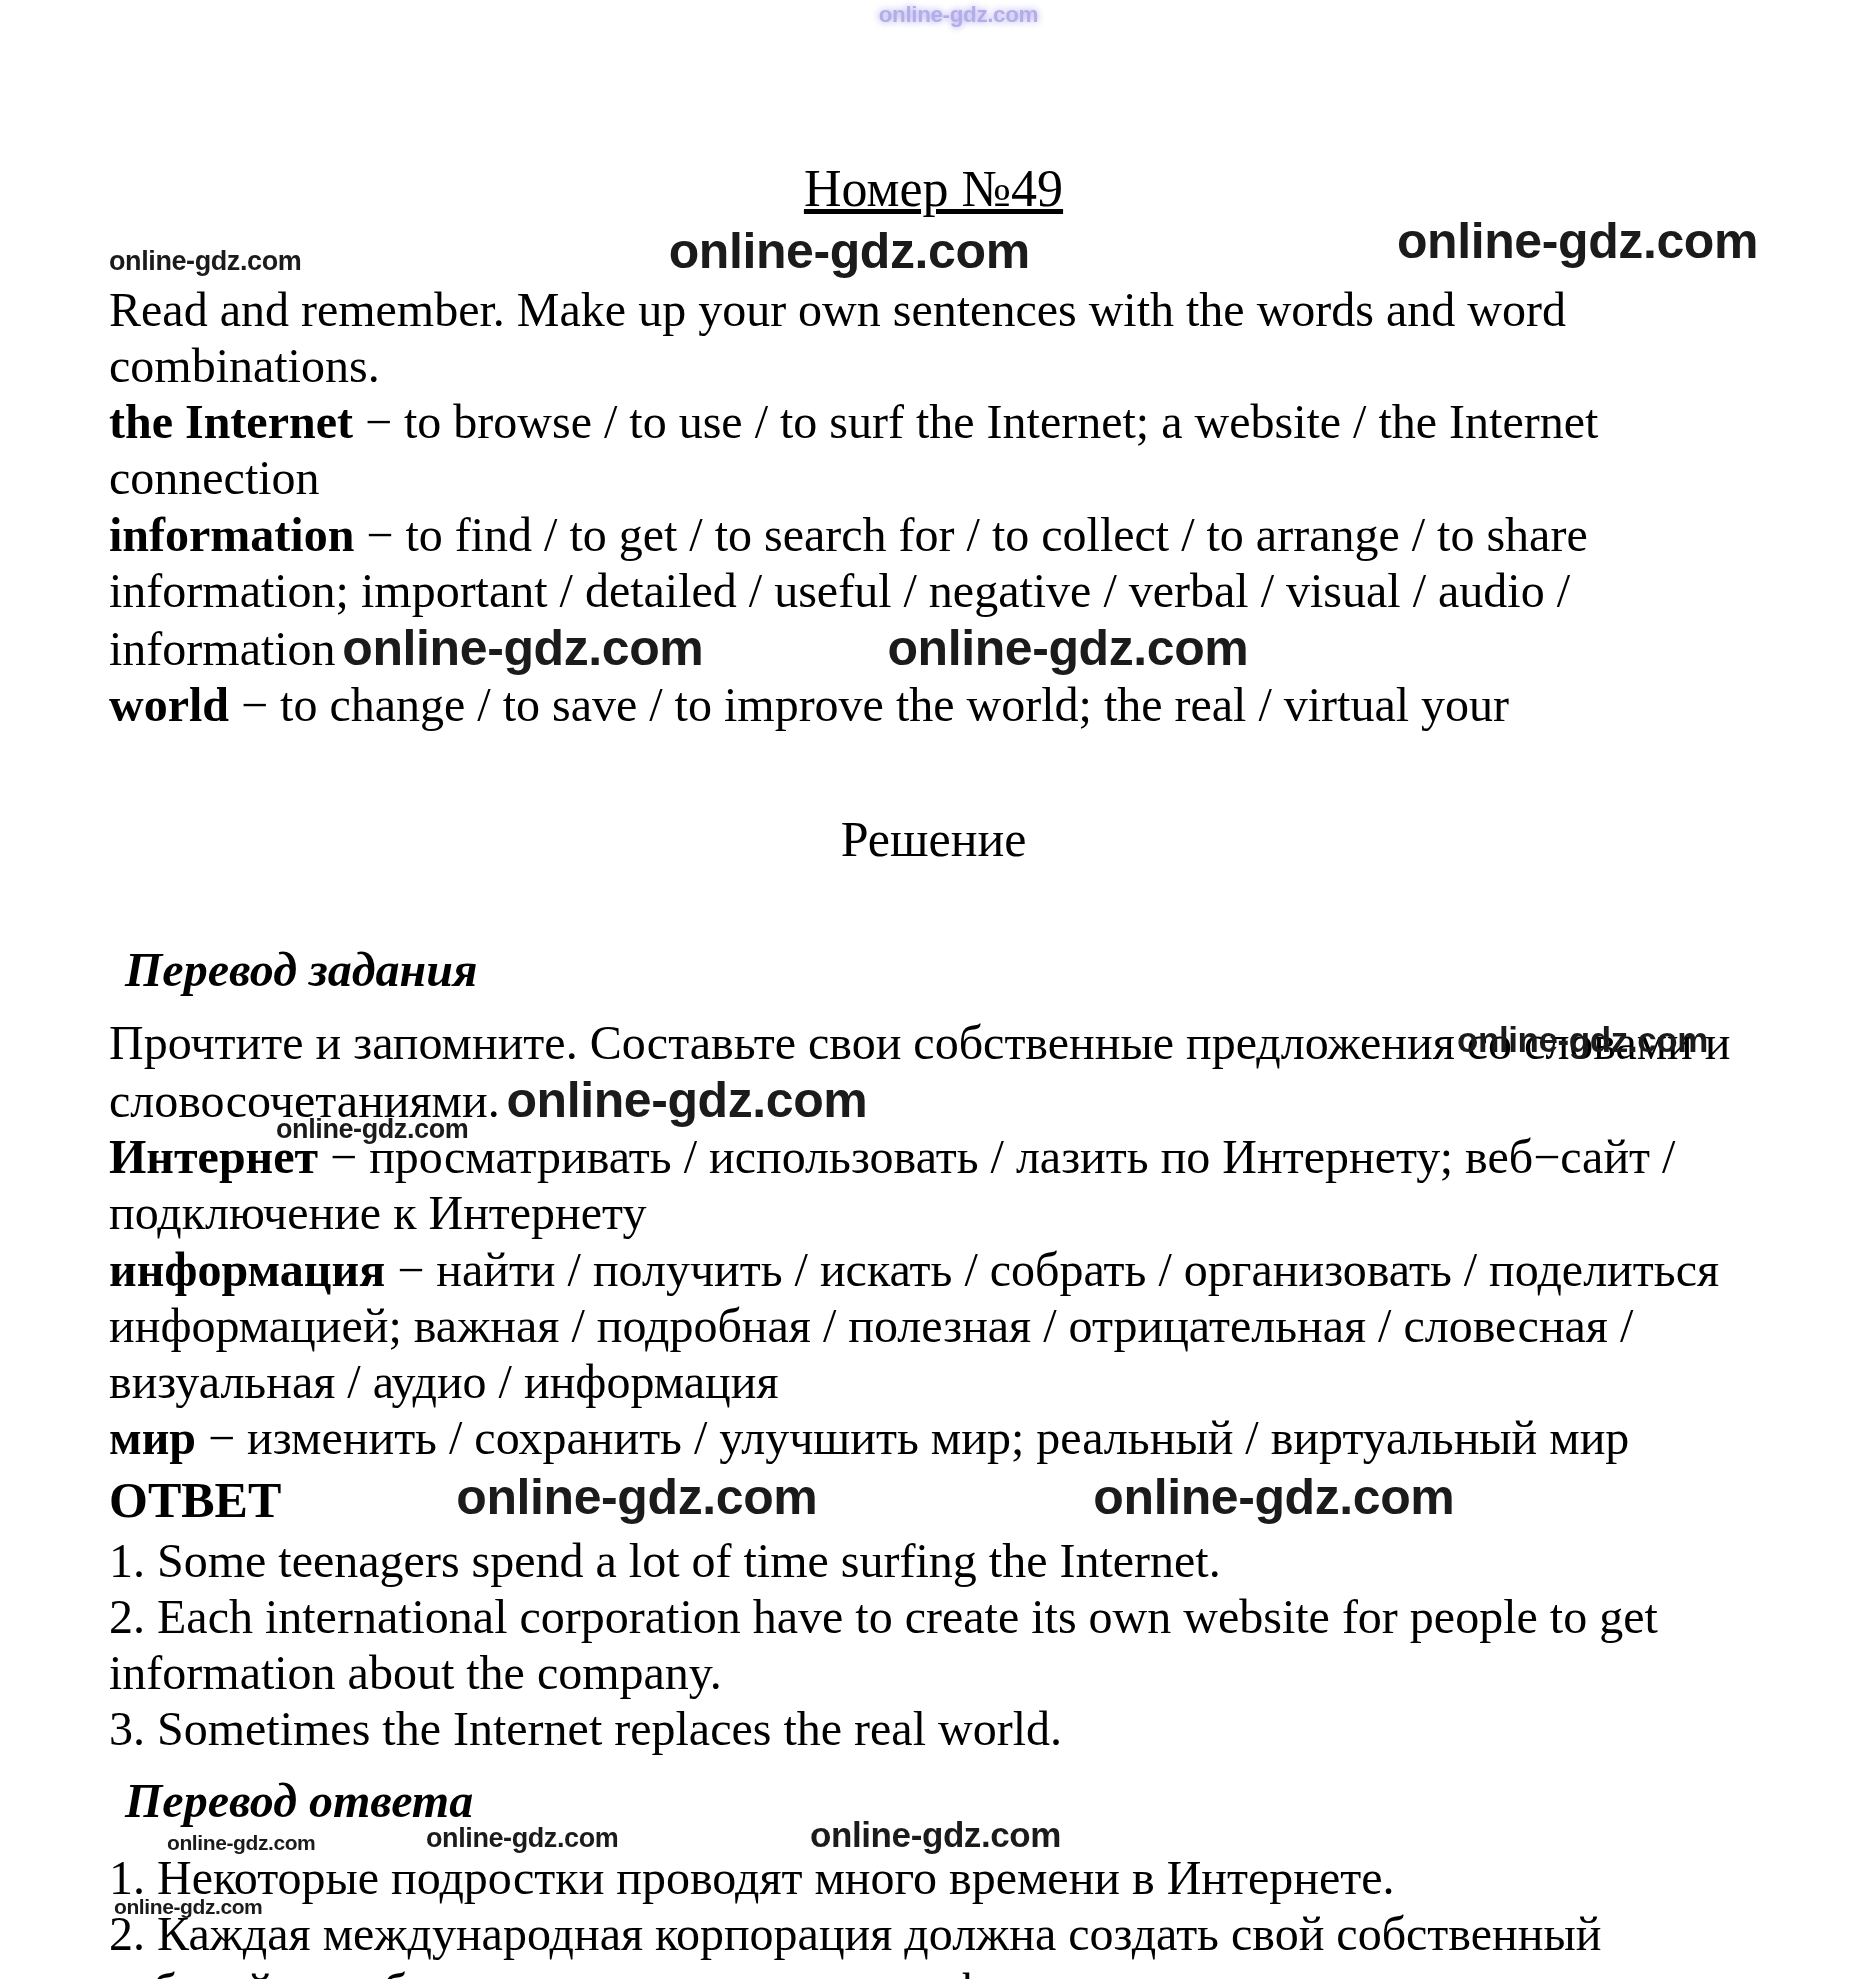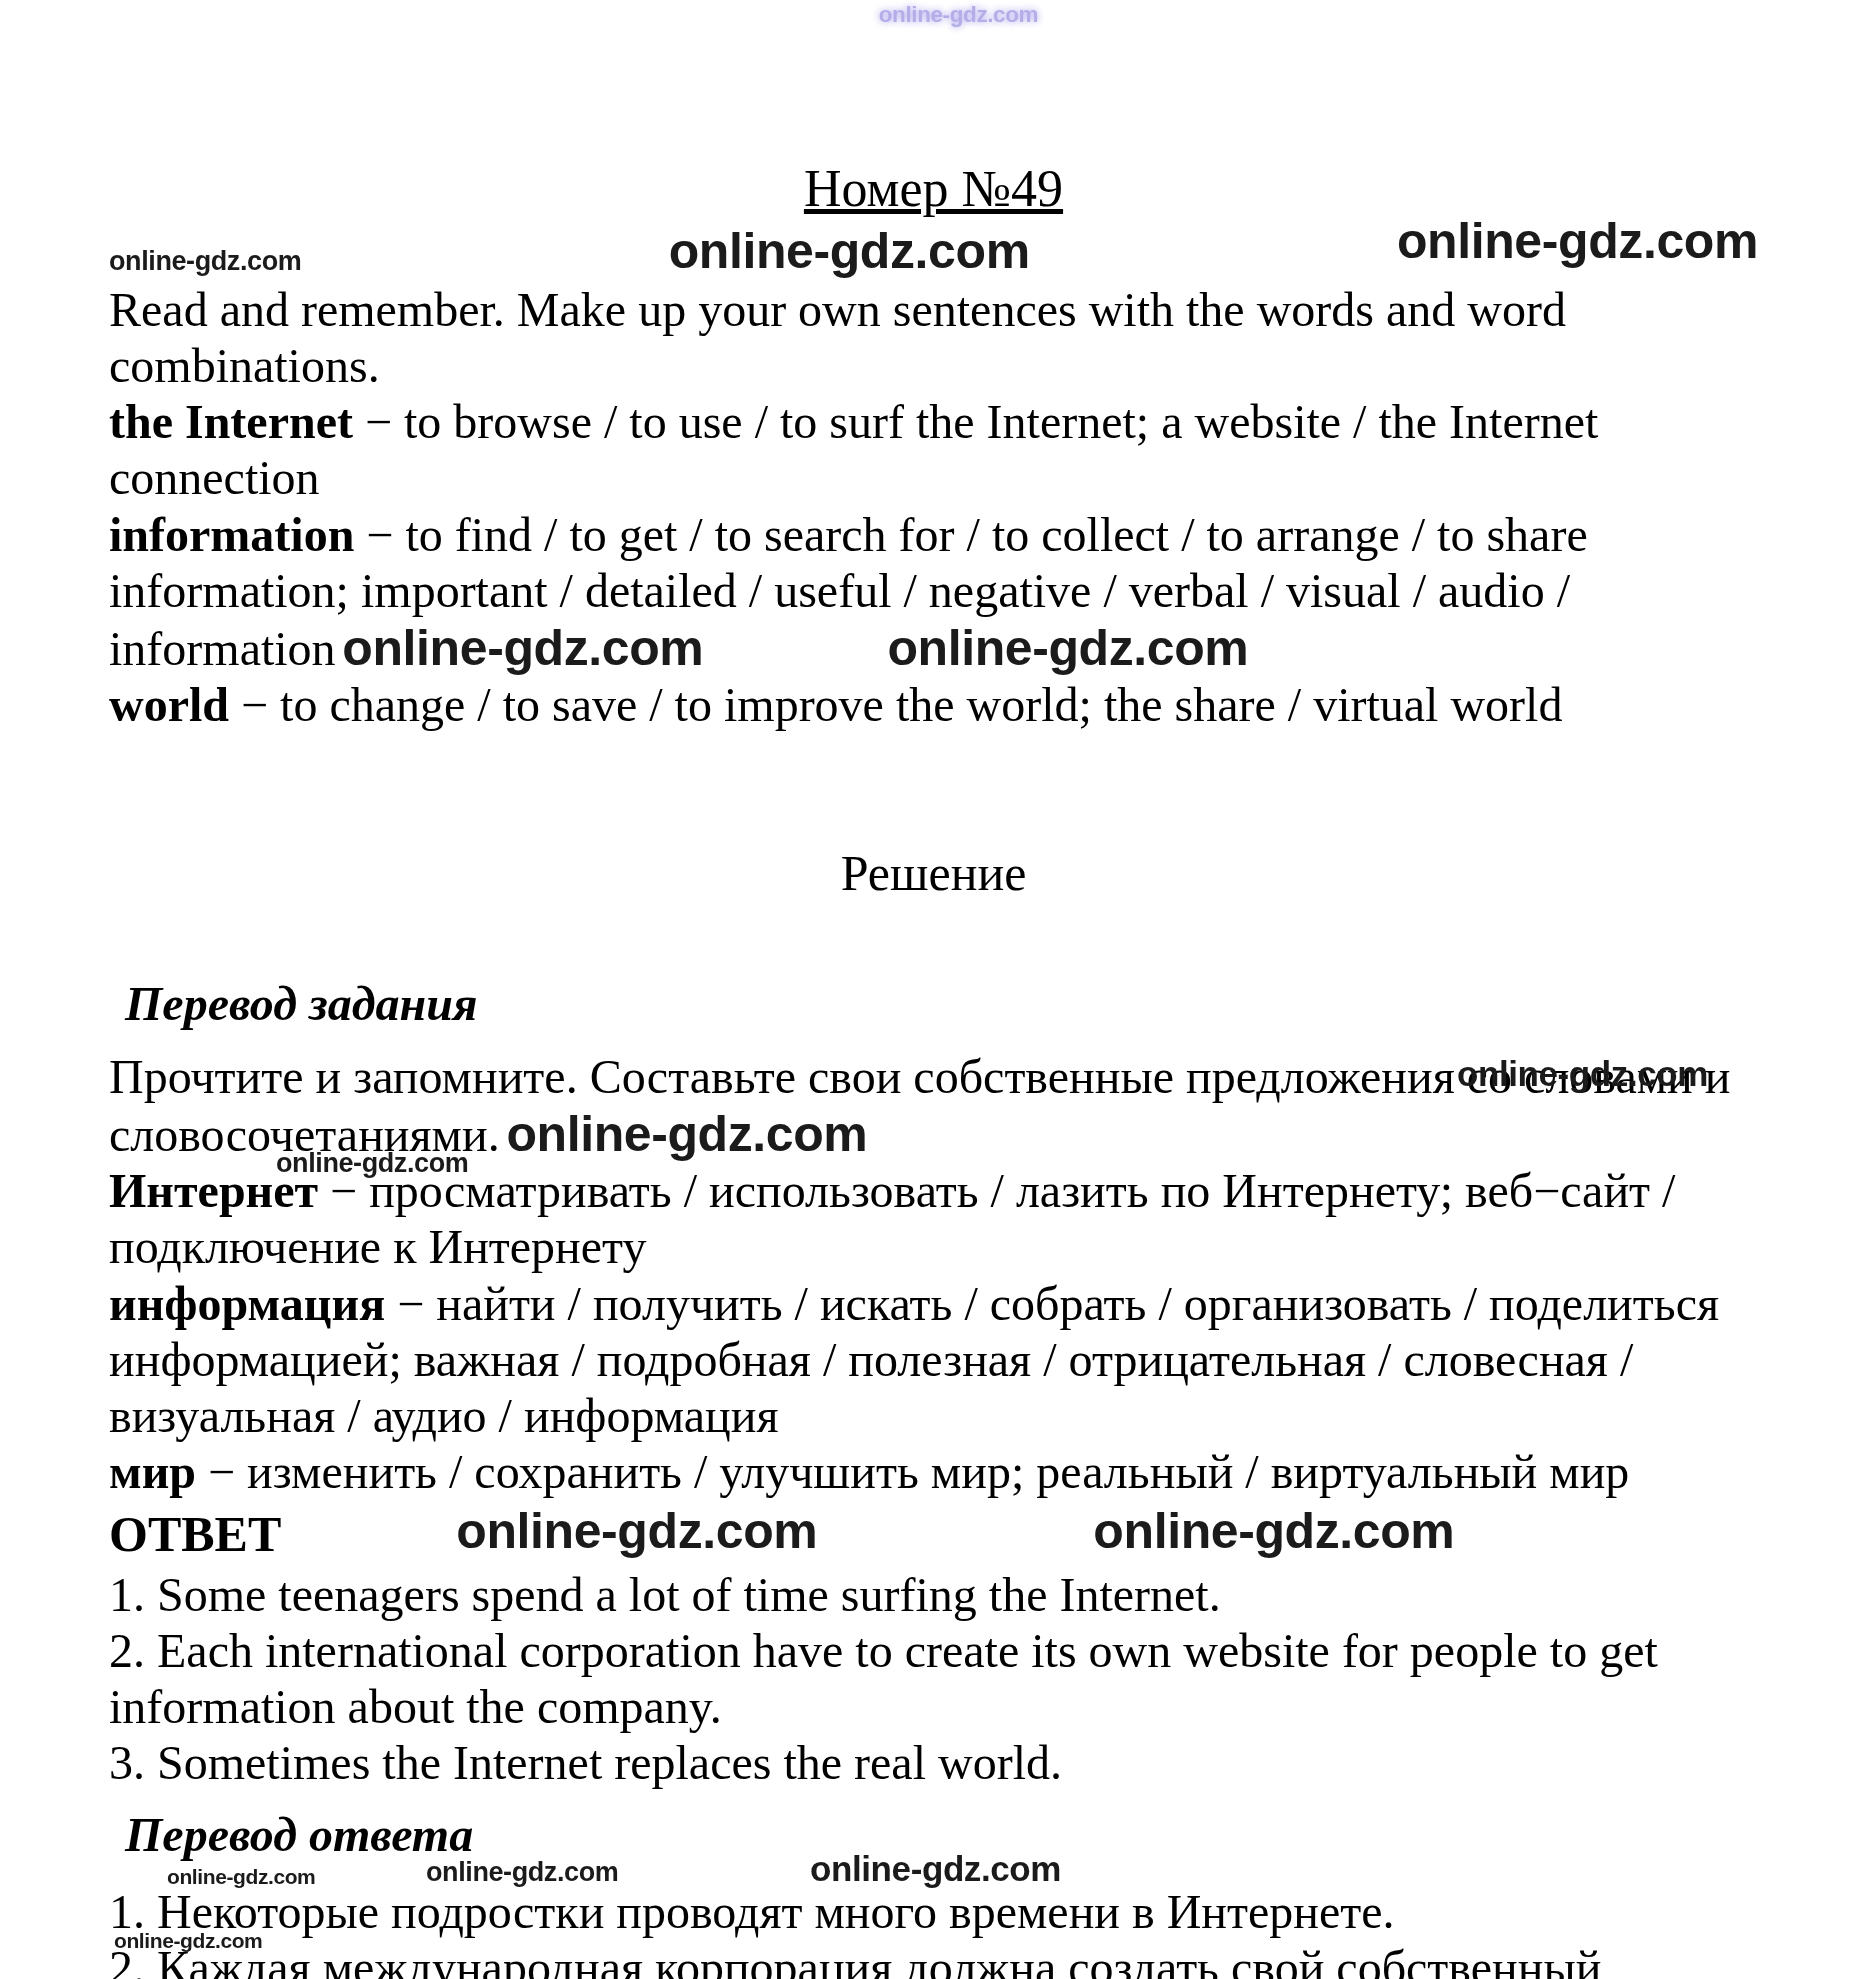--- a/index.html
+++ b/index.html
@@ -22,21 +22,21 @@
     line-height:1.1;
     text-decoration:underline;
   }
   p.body {
     margin:0;
     font-size:48px;
     line-height:1.17;
   }
   p.body b { font-weight:700; }
   .center-heading {
-    margin:113px 0 75px 0;
+    margin:79px 0 75px 0;
     font-size:50px;
     font-weight:400;
     text-align:center;
     line-height:1.1;
   }
   .sub-heading {
     margin:16px;
     font-size:48px;
     font-style:italic;
     font-weight:700;
@@ -96,21 +96,21 @@
     <span class="wm wm-big">online-gdz.com</span>
     <span class="wm wm-big right">online-gdz.com</span>
   </div>
 
   <p class="body">Read and remember. Make up your own sentences with the words and word combinations.</p>
 
   <p class="body"><b>the Internet</b><span> − to browse / to use / to surf the Internet; a website / the Internet connection</span></p>
 
   <p class="body"><b>information</b><span> − to find / to get / to search for / to collect / to arrange / to share information; important / detailed / useful / negative / verbal / visual / audio / information</span><span class="wm wm-big wm-inline">online-gdz.com</span><span class="wm wm-big wm-inline gap">online-gdz.com</span></p>
 
-  <p class="body"><b>world</b><span> − to change / to save / to improve the world; the share / virtual world</span></p>
+  <p class="body"><b>world</b><span> − to change / to save / to improve the world; the real / virtual your</span></p>
 
   <h2 class="center-heading">Решение</h2>
 
   <h3 class="sub-heading">Перевод задания</h3>
 
   <div class="rel">
     <p class="body"><span>Прочтите и запомните. Составьте свои собственные предложения со словами и словосочетаниями.</span><span class="wm wm-big wm-inline">online-gdz.com</span></p>
     <span class="wm wm-med abs" style="right:50px; top:5px;">online-gdz.com</span>
     <span class="wm wm-small abs" style="left:167px; top:99px;">online-gdz.com</span>
   </div>

